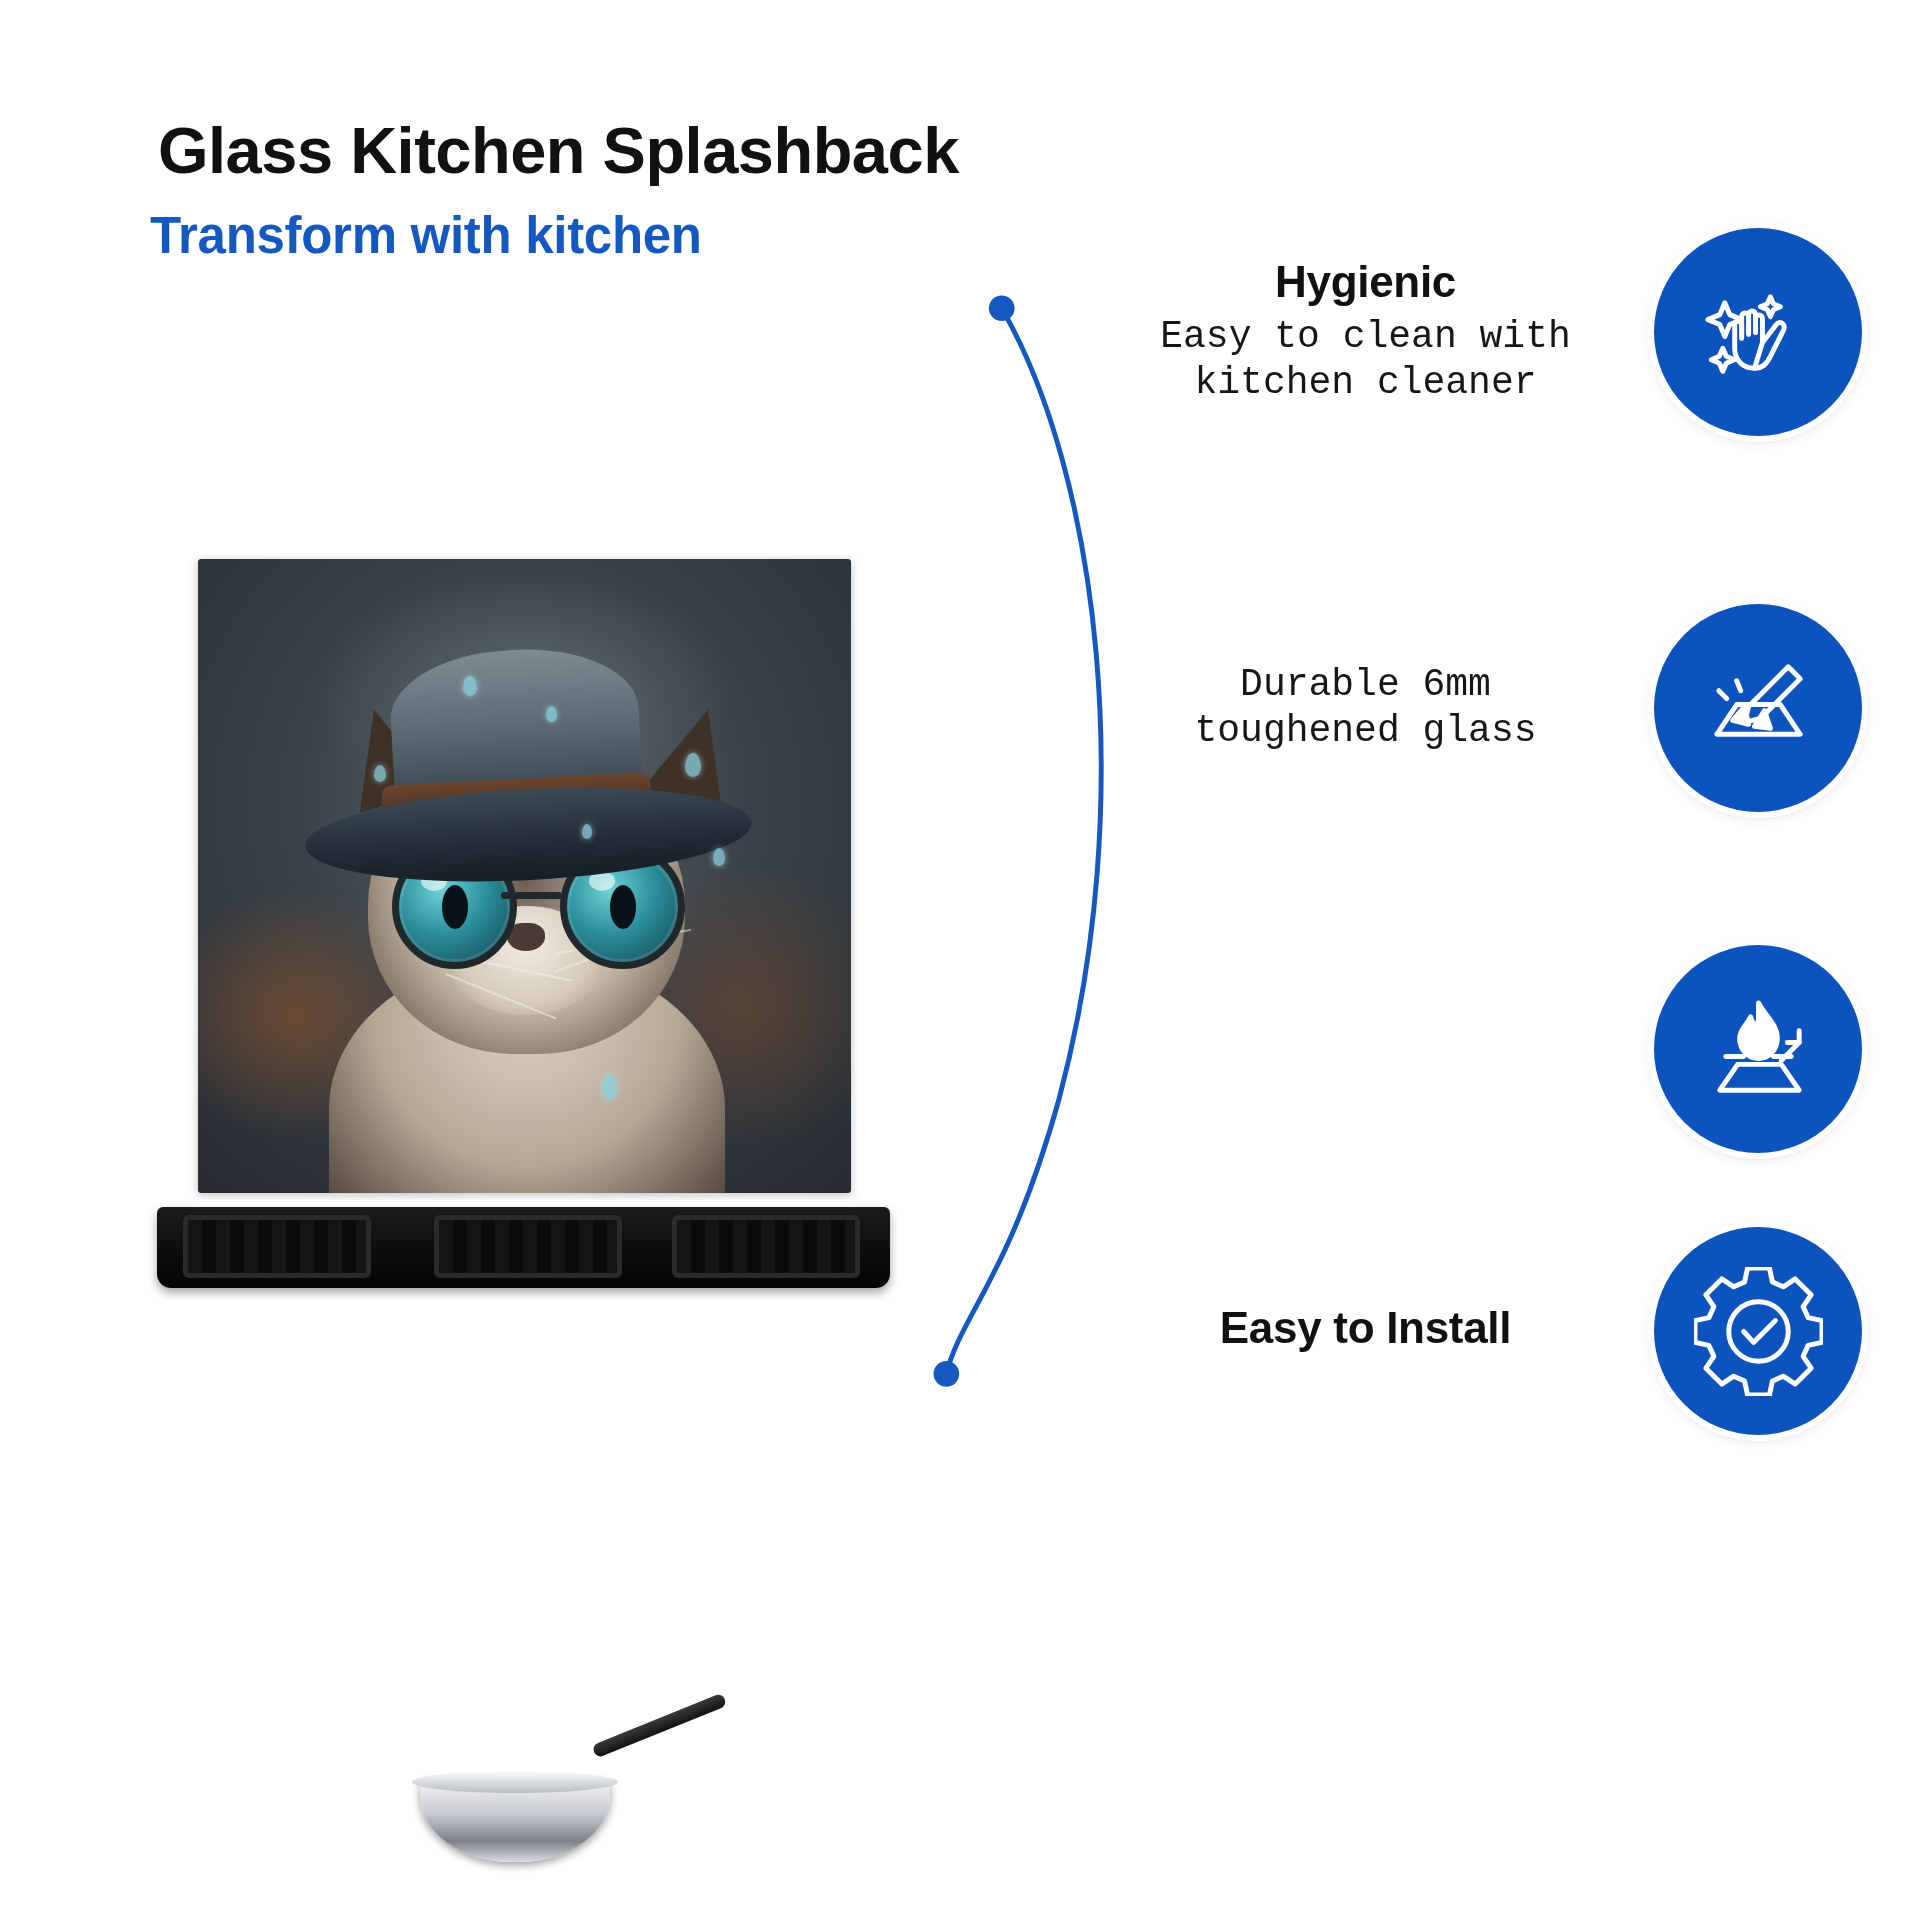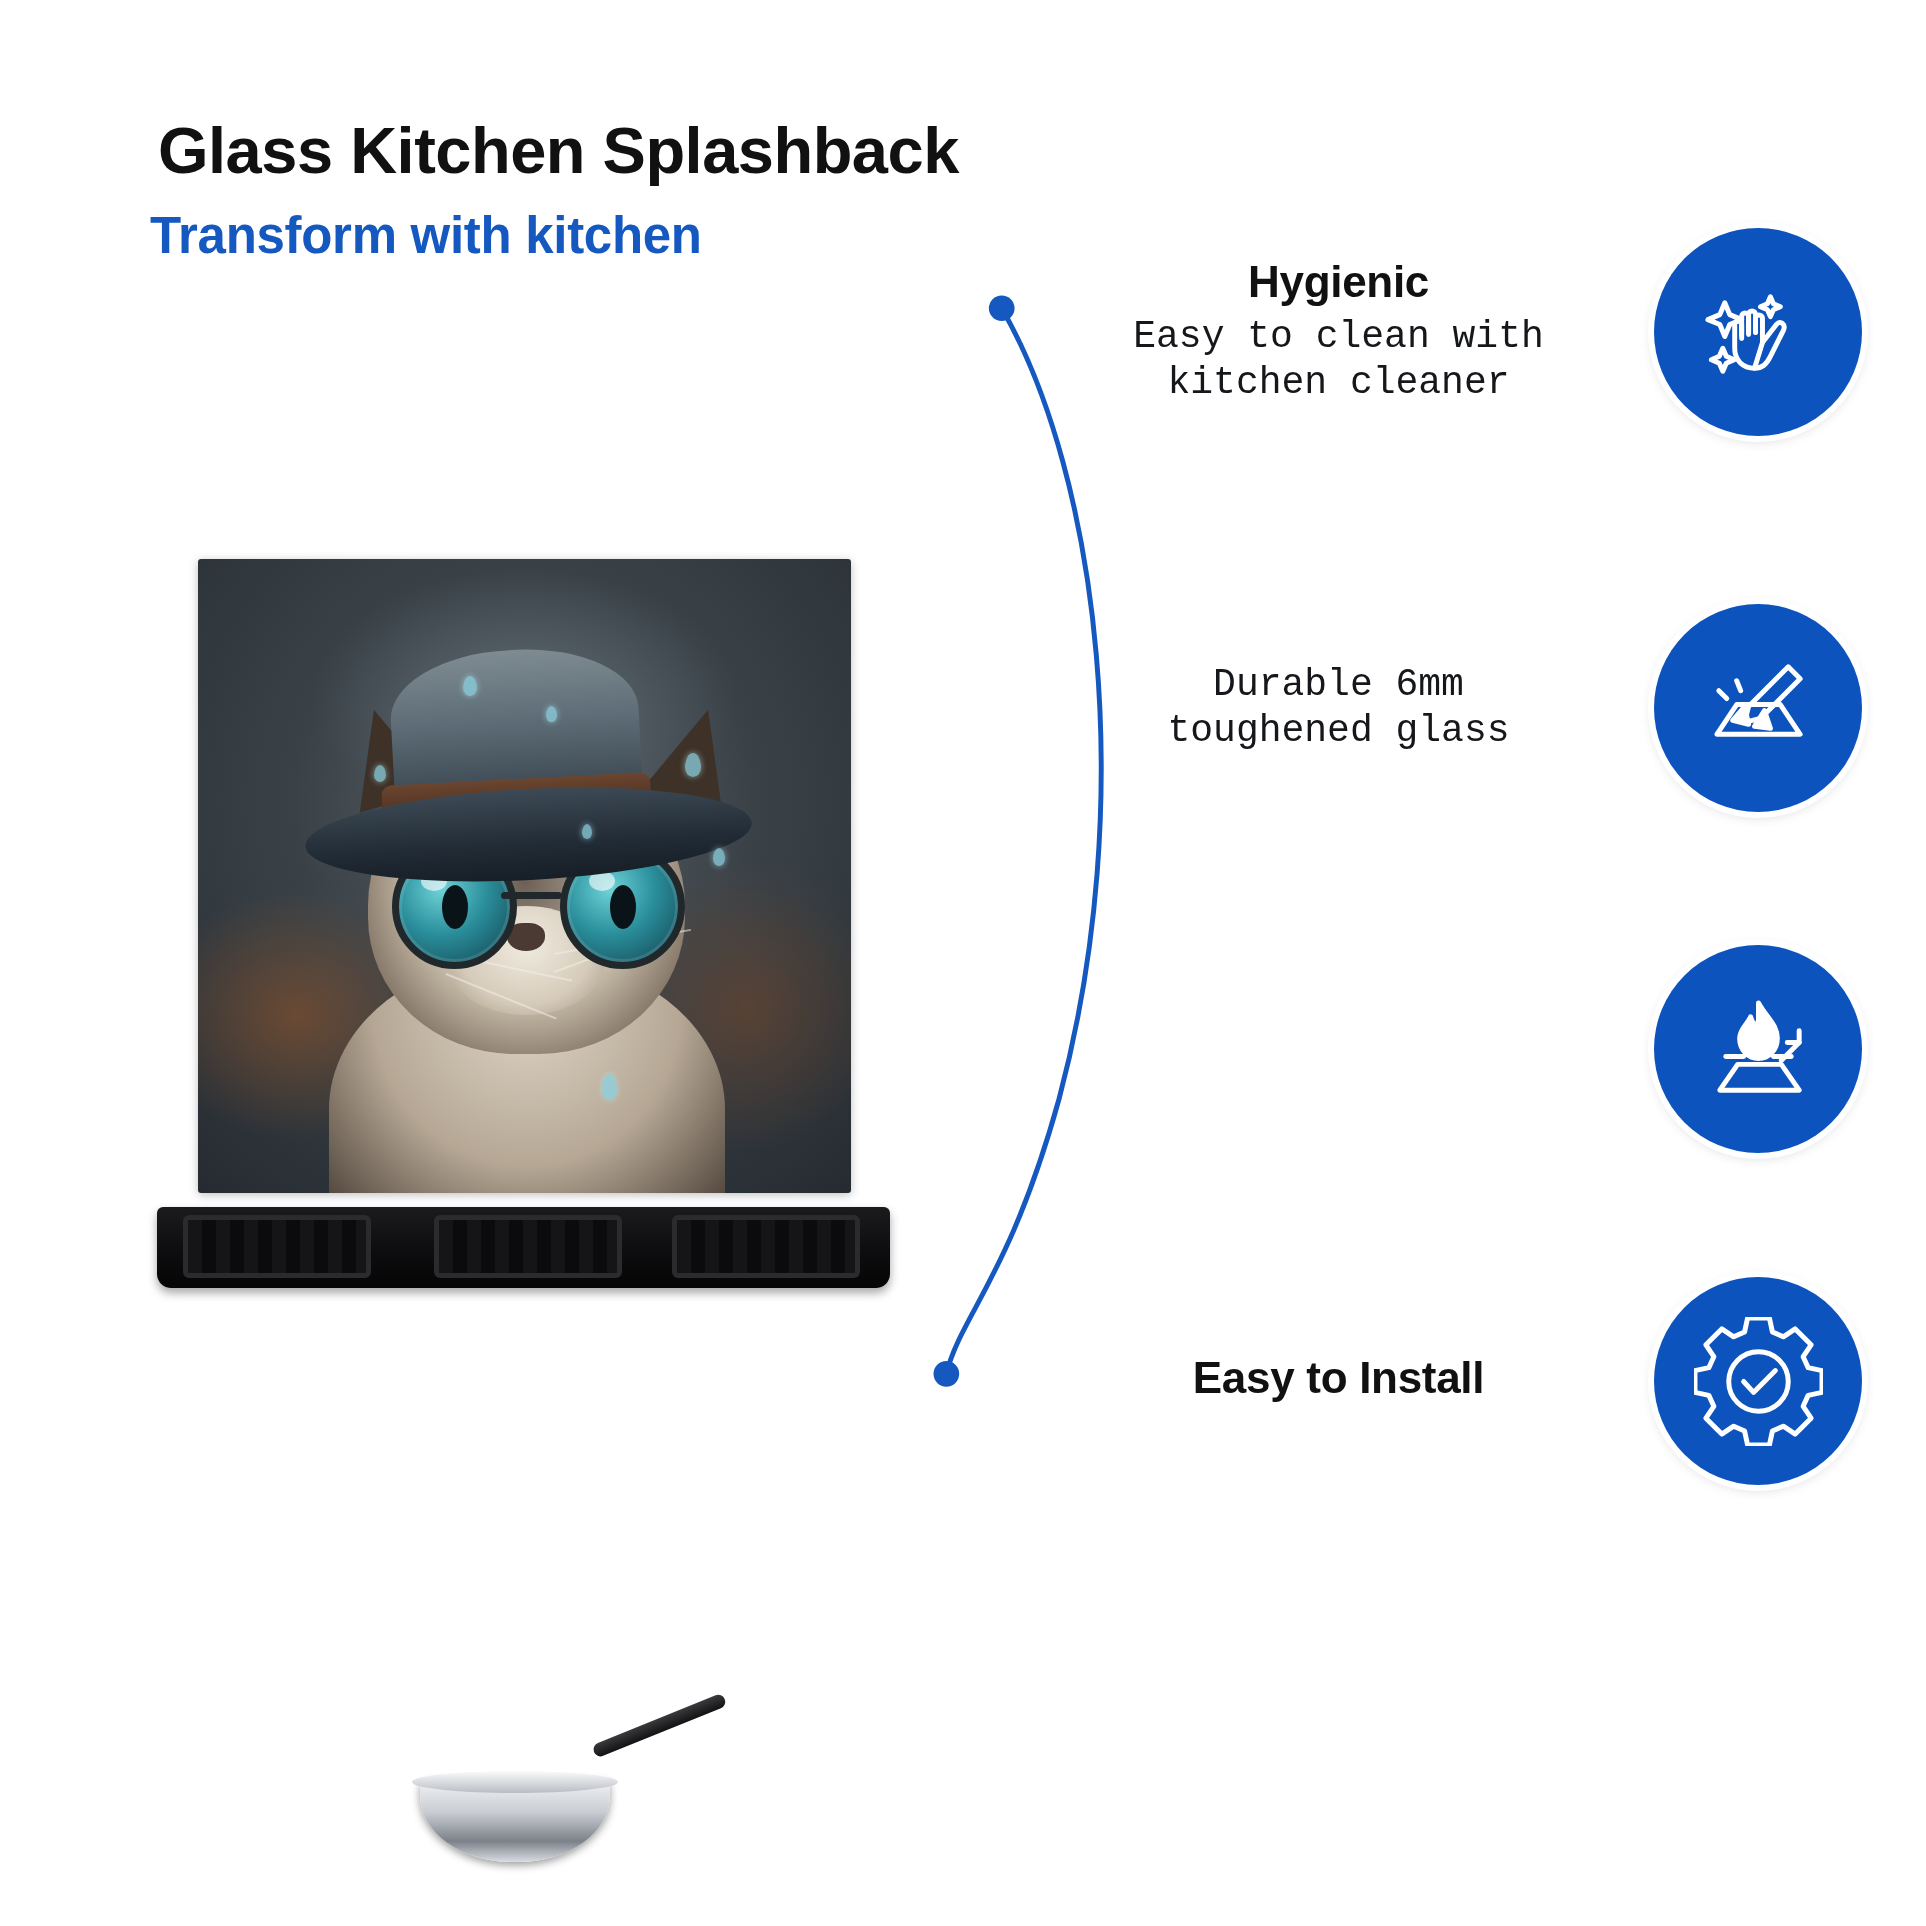--- a/index.html
+++ b/index.html
@@ -247,21 +247,21 @@
   }
 
   
   .feature {
     position: absolute;
     left: 1030px;
     width: 832px;
     display: flex;
     align-items: center;
     justify-content: flex-end;
-    gap: 78px;
+    gap: 51px;
   }
   .feature-text {
     text-align: center;
     width: 475px;
   }
   .feature-title {
     font-size: 44px;
     font-weight: bold;
     color: #111111;
     letter-spacing: -0.3px;
@@ -284,21 +284,21 @@
     display: flex;
     align-items: center;
     justify-content: center;
     box-shadow: 0 0 0 6px #ffffff, 0 3px 14px rgba(0,0,0,0.20);
   }
   .icon-circle svg { display: block; }
 
   .f1 { top: 228px; }
   .f2 { top: 604px; }
   .f3 { top: 945px; }
-  .f4 { top: 1277px; }
+  .f4 { top: 1227px; }
 
   
   .connector {
     position: absolute;
     left: 891px;
     top: 248px;
     width: 257px;
     height: 1188px;
     pointer-events: none;
   }

